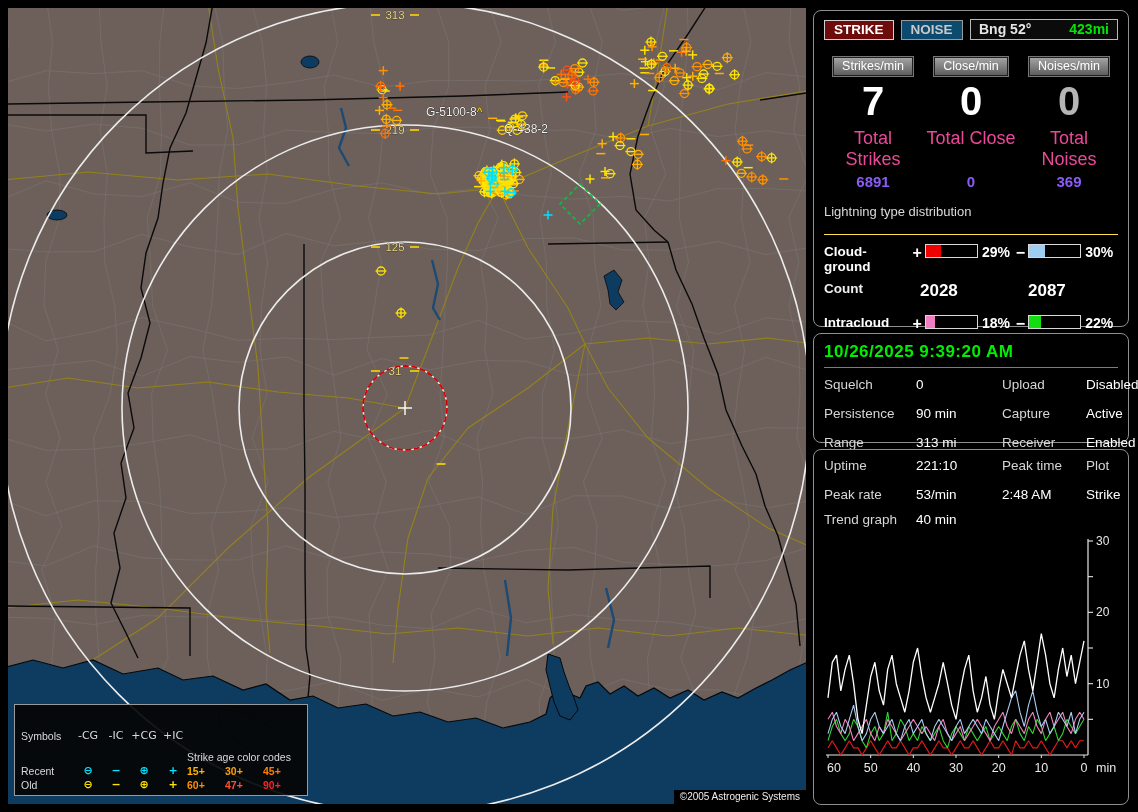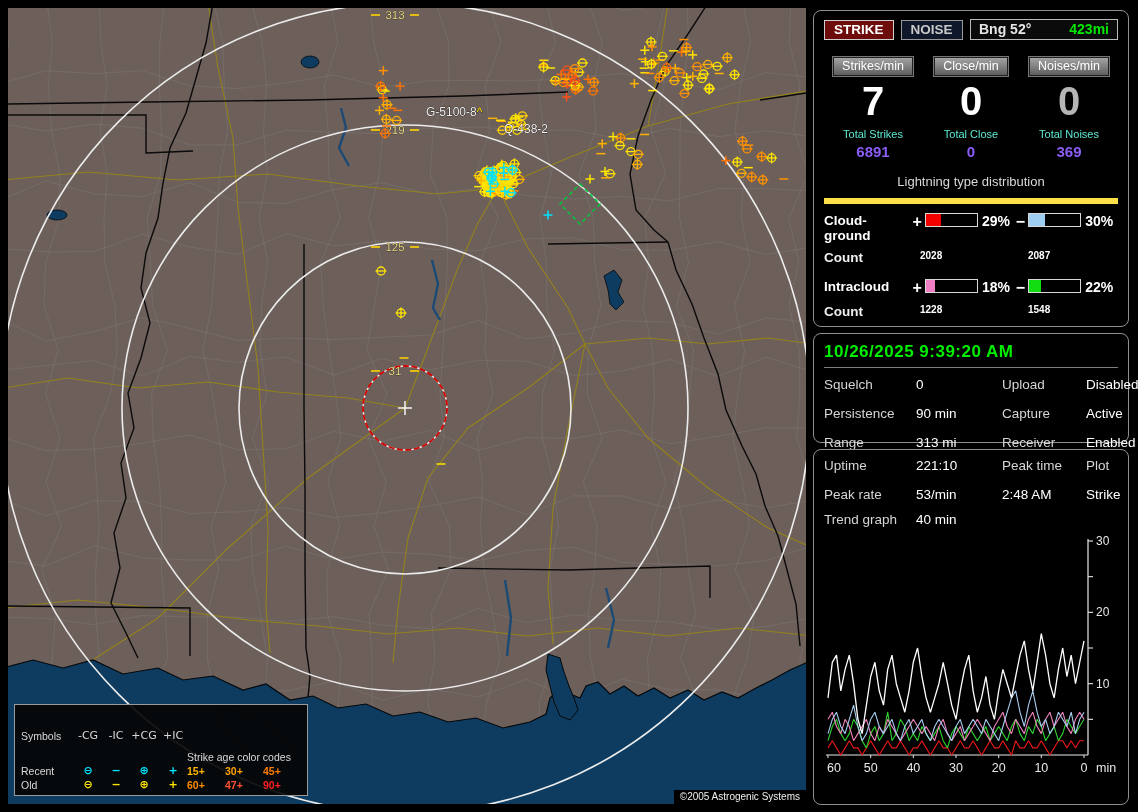--- a/index.html
+++ b/index.html
@@ -21,43 +21,43 @@
   #sidebar{position:absolute;left:812px;top:0;width:326px;height:812px;}
   .panel{position:absolute;left:1px;width:316px;background:#000;border:1px solid #8f8f8f;
     border-radius:8px;padding:8px 10px;box-sizing:border-box;color:#e6e6e6;}
   #panel-top{top:10px;height:317px;}
   #panel-status{top:333px;height:110px;}
   #panel-stats{top:449px;height:356px;}
 
   .btn-row{display:flex;align-items:center;gap:7px;}
   .btn{font-weight:bold;font-size:13.5px;padding:1px 9px 2px 9px;border:1px solid #cfcfcf;cursor:default;}
   .btn-strike{background:#6e0b0b;color:#fff;}
-  .btn-noise{background:#0f172a;color:#c9c9c9;border-color:#9a9a9a;}
+  .btn-noise{background:#0c4a6e;color:#c9c9c9;border-color:#9a9a9a;}
   .bearing{margin-left:auto;background:#0b0b0b;border:1px solid #b9b9b9;font-weight:bold;
     font-size:14px;padding:1px 8px 2px 8px;display:flex;gap:14px;min-width:130px;justify-content:space-between;}
   .bearing .dist{color:#00e800;}
 
   .stats3{display:grid;grid-template-columns:1fr 1fr 1fr;text-align:center;}
   .chip{display:inline-block;background:linear-gradient(#a3a3a3,#5e5e5e);color:#fff;font-size:12.5px;
     padding:1px 8px 2px 8px;border:1px solid #1f1f1f;box-shadow:0 0 0 1px #777;}
   .rate-num{font-size:40px;font-weight:bold;color:#fff;line-height:1.15;}
   .rate-dim{color:#b5b5b5;}
-  .tot-label{font-size:11px;color:#5eead4;}
+  .tot-label{font-size:18px;color:#ec4899;}
   .tot-val{font-size:15px;font-weight:bold;color:#8b5cf6;margin-top:3px;}
 
-  .dist-head{font-size:13px;color:#d9d9d9;border-bottom:6px solid #fde047;padding-bottom:9px;margin:14px 0 9px 0;text-align:center;}
+  .dist-head{font-size:13px;color:#d9d9d9;border-bottom:1px solid #fde047;padding-bottom:15px;margin:14px 0 9px 0;}
   .dist-row{display:flex;align-items:flex-start;margin-bottom:7px;}
   .dist-label{width:96px;font-weight:bold;font-size:13.5px;color:#fff;}
   .sign{width:13px;font-weight:bold;color:#fff;text-align:center;}
   .bar{width:56px;height:12px;border:1px solid #d9d9d9;background:#000;margin:0 4px 0 2px;}
   .bar-fill{display:block;height:100%;}
   .pct{width:36px;font-weight:bold;font-size:14px;color:#fff;}
   .count-row{display:grid;grid-template-columns:96px 108px auto;font-size:13.5px;margin-bottom:4px;}
   .count-row .cl{font-weight:bold;color:#efefef;}
-  .count-row .cv{font-weight:bold;color:#fff;font-size:10px;}
+  .count-row .cv{font-weight:bold;color:#fff;font-size:17px;}
   .gap{height:10px;}
 
   .dt-head{font-size:17px;font-weight:bold;color:#00ef00;border-bottom:1px solid #7d7d7d;
     padding-bottom:5px;margin-bottom:9px;letter-spacing:.5px;}
   .kv-grid{display:grid;grid-template-columns:92px 86px 84px auto;row-gap:14px;font-size:13.5px;}
   .kv-grid .lab{color:#d6d6d6;}
   .kv-grid .val{color:#fff;}
   .val-dim{color:#8f8f8f;}
   .val-green{color:#00cc00;}
 

